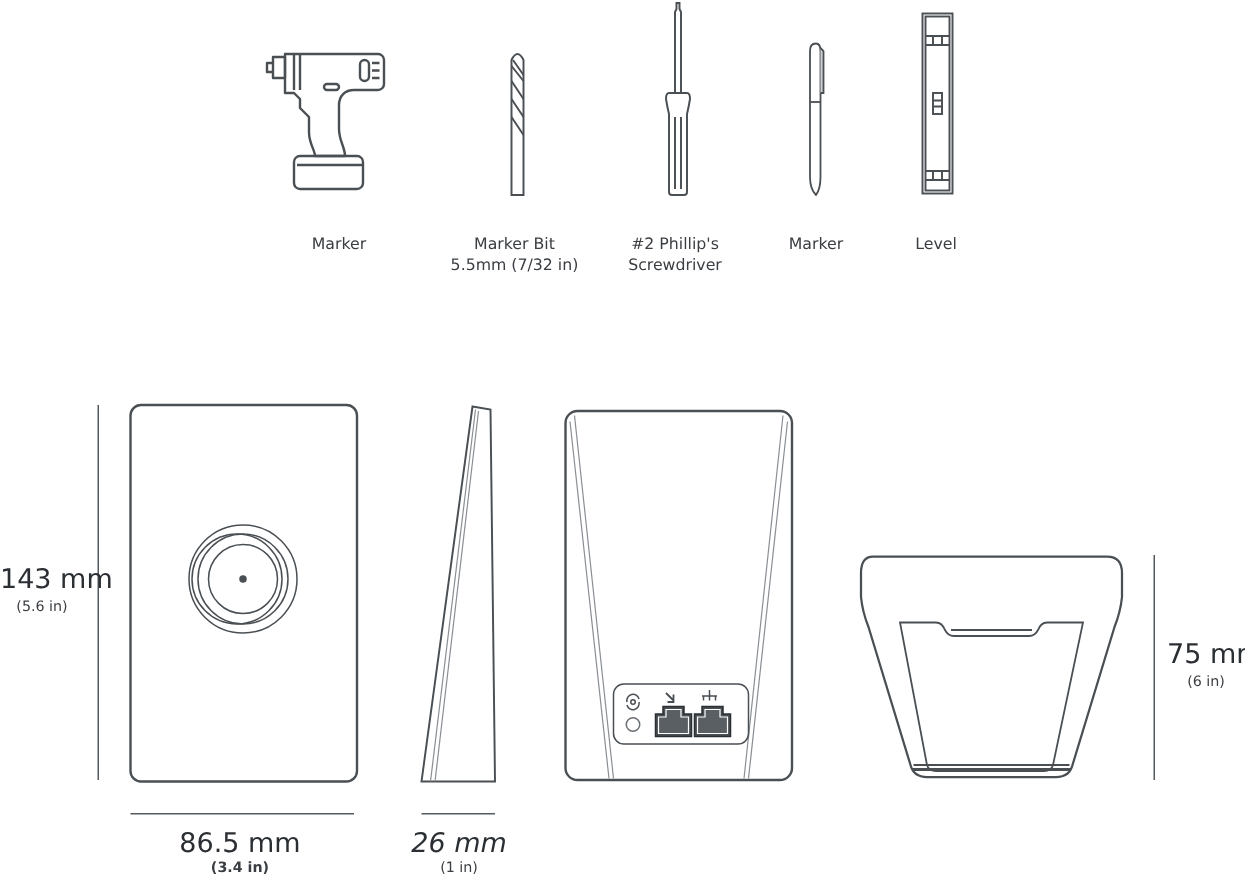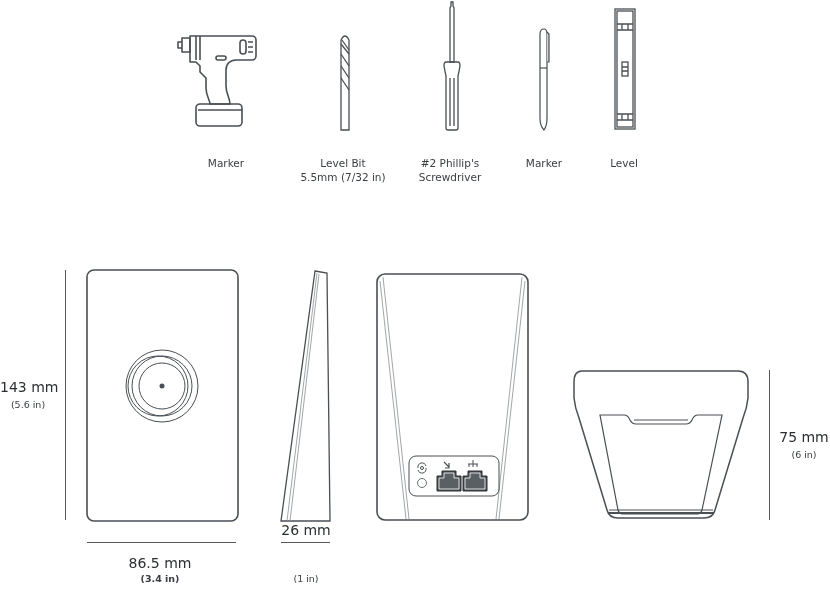--- a/index.html
+++ b/index.html
@@ -1,19 +1,19 @@
 <!DOCTYPE html>
 <html><head>
 <meta charset="utf-8">
 <style>
   html, body { margin:0; padding:0; background:#ffffff; }
   body { width:830px; height:591px; position:relative; overflow:hidden;
          font-family:"DejaVu Sans", "Liberation Sans", sans-serif; color:#2b2f33; }
   .tool-label { position:absolute; font-size:10.5px; color:#3a3e42; text-align:center; line-height:14px; white-space:nowrap; }
-  .dim-main { position:absolute; font-size:14px; color:#2b2f33; text-align:center; white-space:nowrap; line-height:16px; }
+  .dim-main { position:absolute; font-size:18px; color:#2b2f33; text-align:center; white-space:nowrap; line-height:16px; }
   .dim-sub { position:absolute; font-size:9.5px; color:#3a3e42; text-align:center; white-space:nowrap; line-height:12px; }
   svg { position:absolute; overflow:visible; }
   .line { position:absolute; background:#555a5f; }
 </style>
 </head>
 <body>
 
 <svg style="left:174px;top:32px;" width="90" height="98" viewBox="0 0 90 98">
   <g fill="none" stroke="#4a4f54" stroke-width="1.6" stroke-linejoin="round">
     <path d="M8 10 h-4 v6 h4"></path>
@@ -31,21 +31,21 @@
 <div class="tool-label" style="left:196px;top:156px;width:60px;">Marker</div>
 
 <svg style="left:338px;top:32px;" width="14" height="100" viewBox="0 0 14 100">
   <g fill="none" stroke="#4a4f54" stroke-width="1.3">
     <path d="M3 98 V8 Q7 0 11 8 V98 Z"></path>
     <path d="M3 12 L11 22 M3 22 L11 34 M3 34 L11 46 M3 46 L11 58"></path>
     <path d="M4 8 L11 18"></path>
   </g>
 </svg>
 <div class="tool-label" style="left:290px;top:156px;width:106px;">
-  <div>Level Bit</div>
+  <div>Marker Bit</div>
   <div>5.5mm (7/32 in)</div>
 </div>
 
 <svg style="left:440px;top:0px;" width="24" height="132" viewBox="0 0 24 132">
   <g fill="none" stroke="#4a4f54" stroke-width="1.3">
     <path d="M11 2 L13 2 L13 6 L14 8 V62 H10 V8 L11 6 Z"></path>
     <path d="M6 62 H18 Q20 62 20 66 Q19 72 18 76 V128 Q18 130 16 130 H8 Q6 130 6 128 V76 Q5 72 4 66 Q4 62 6 62 Z"></path>
     <path d="M10 78 V126 M14 78 V126"></path>
   </g>
 </svg>
@@ -97,21 +97,21 @@
 <svg style="left:280px;top:270px;" width="52" height="254" viewBox="0 0 52 254">
   <g fill="#fff" stroke="#4a4f54" stroke-width="1.3">
     <path d="M35 1 L47 3 L50 251 L1 251 Z"></path>
   </g>
   <g fill="none" stroke="#8a8f94" stroke-width="0.8">
     <path d="M37 3 L7 251"></path>
     <path d="M39 4 L10 251"></path>
   </g>
 </svg>
 <div class="line" style="left:281px;top:542px;width:49px;height:1px;"></div>
-<div class="dim-main" style="left:270px;top:522px;width:72px;">26 mm</div>
+<div class="dim-main" style="left:270px;top:555px;width:72px;font-style:italic;">26 mm</div>
 <div class="dim-sub" style="left:270px;top:573px;width:72px;">(1 in)</div>
 
 <svg style="left:376px;top:273px;" width="154" height="250" viewBox="0 0 154 250">
   <rect x="1" y="1" width="151" height="246" rx="8" fill="#fff" stroke="#4a4f54" stroke-width="1.6"></rect>
   <g fill="none" stroke="#8a8f94" stroke-width="0.8">
     <path d="M4 8 L30 246"></path>
       <path d="M7 4 L33 246"></path>
     <path d="M149 8 L123 246"></path>
       <path d="M146 4 L120 246"></path>
   </g>

